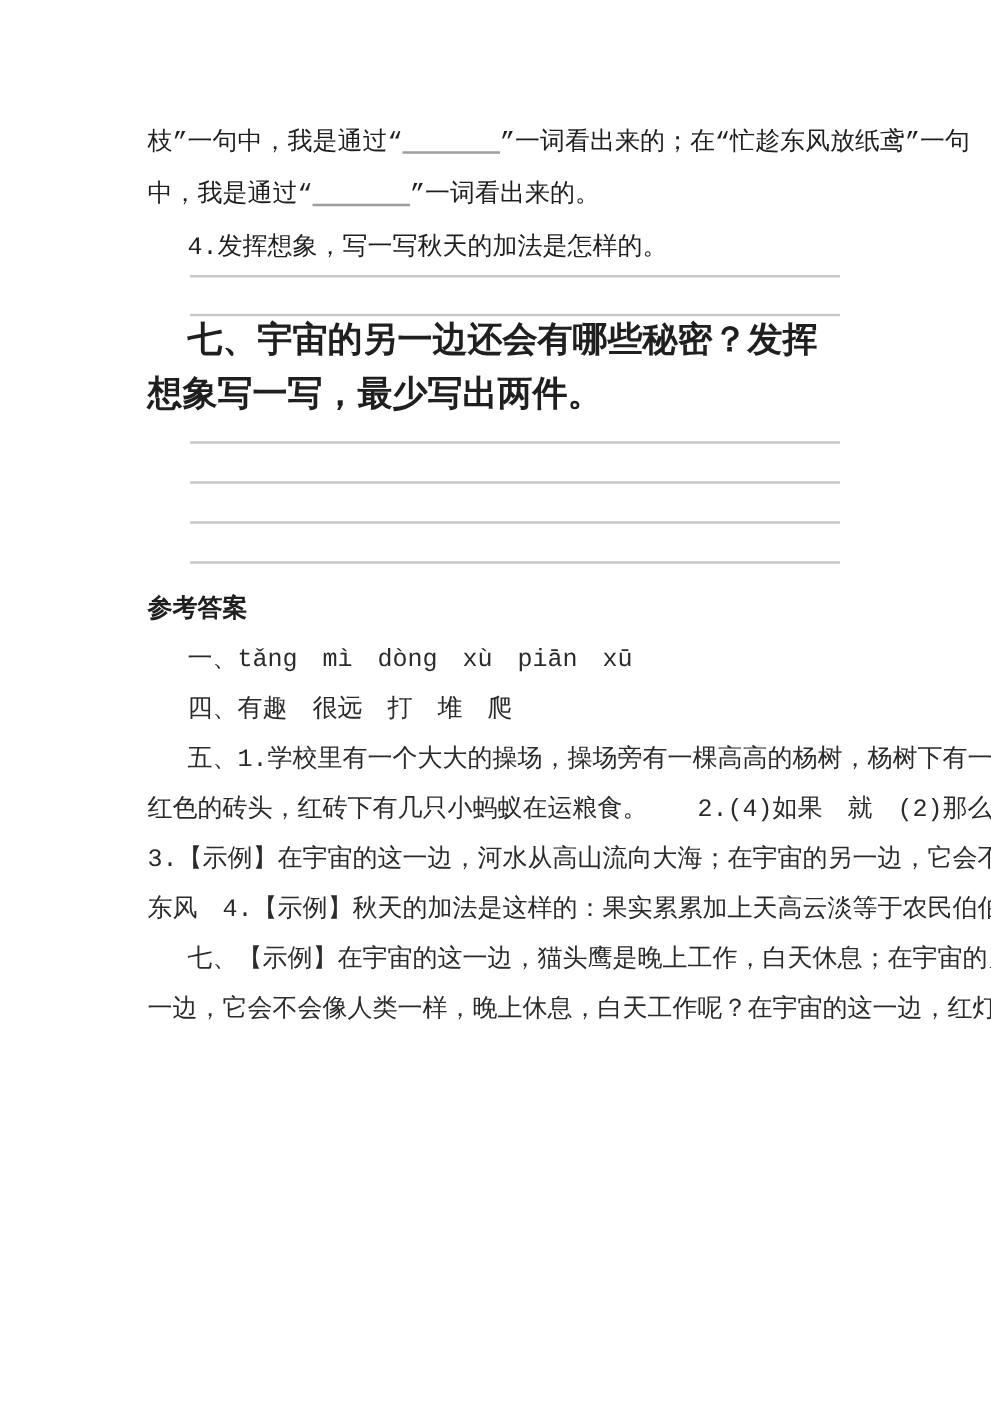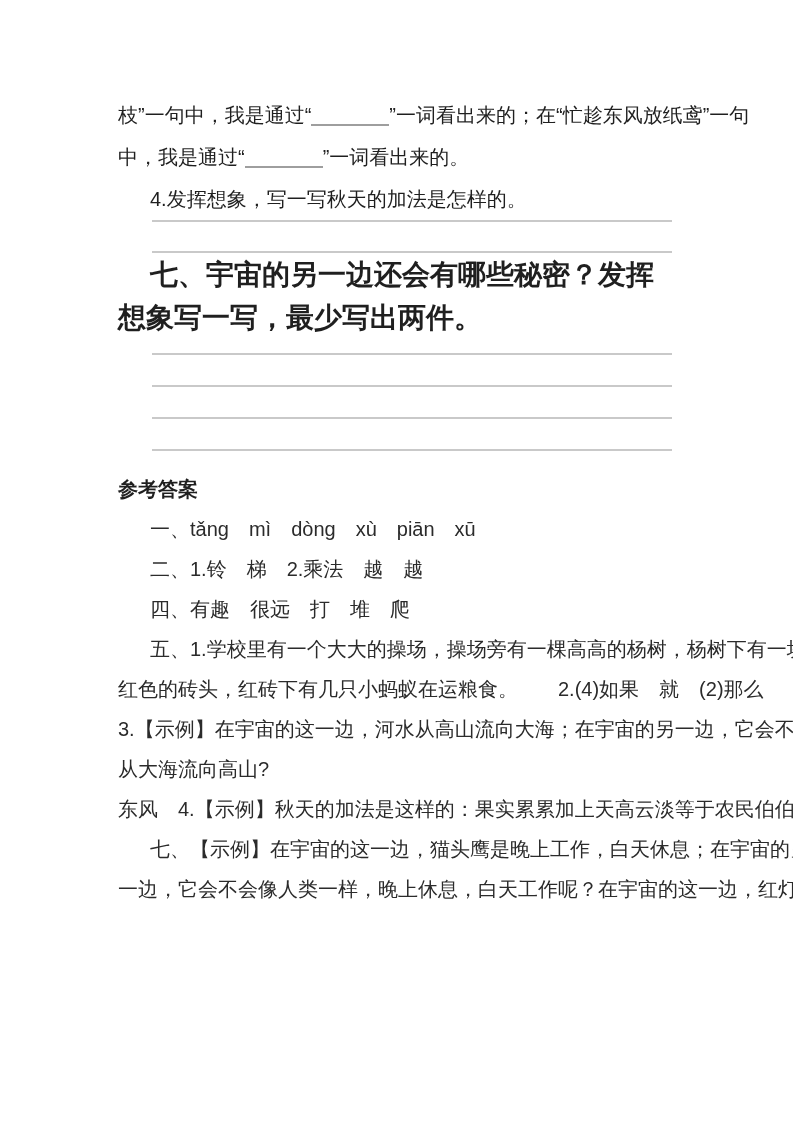--- a/index.html
+++ b/index.html
@@ -1,21 +1,21 @@
 <!DOCTYPE html>
 <html><head>
 <meta charset="utf-8">
 <style>
   html,body{margin:0;padding:0;background:#ffffff;}
   .page{
     position:relative;
     width:793px;height:1122px;
     background:var(--bg,#ffffff);
     color:var(--ink,#1f1f1f);
-    font-family:Liberation Sans, sans-serif;
+    font-family:Liberation Mono, monospace;
     overflow:hidden;
   }
   .content{position:absolute;left:118px;top:0;width:557px;}
   .q-par{margin:94px 0 0 0;font-size:20px;line-height:42px;}
   .q-line{white-space:nowrap;}
   .indent{text-indent:32px;}
   .blank{
     display:inline-block;width:78px;height:5px;
     border-bottom:2px solid var(--blank,#9e9e9e);
     vertical-align:-4px;
@@ -50,26 +50,24 @@
 
     <div class="wline h14"></div>
     <div class="wline h30"></div>
     <div class="wline h30"></div>
     <div class="wline h30"></div>
 
     <div class="ak">
       <div class="ak-title">参考答案</div>
       <div>
           <div class="ans-line indent">一、tǎng　mì　dòng　xù　piān　xū</div>
-          <div class="ans-line indent">二、1.铃　梯　2.乘法　越　越</div>
           <div class="ans-line indent">四、有趣　很远　打　堆　爬</div>
           <div class="ans-line indent">五、1.学校里有一个大大的操场，操场旁有一棵高高的杨树，杨树下有一块</div>
           <div class="ans-line">红色的砖头，红砖下有几只小蚂蚁在运粮食。　　2.(4)如果　就　(2)那么</div>
           <div class="ans-line">3.【示例】在宇宙的这一边，河水从高山流向大海；在宇宙的另一边，它会不会</div>
-          <div class="ans-line">从大海流向高山?</div>
           <div class="ans-line">东风　4.【示例】秋天的加法是这样的：果实累累加上天高云淡等于农民伯伯的</div>
           <div class="ans-line indent">七、【示例】在宇宙的这一边，猫头鹰是晚上工作，白天休息；在宇宙的另</div>
           <div class="ans-line">一边，它会不会像人类一样，晚上休息，白天工作呢？在宇宙的这一边，红灯停，</div>
         </div>
     </div>
 
   </div>
 </div>
 
 </body></html>

